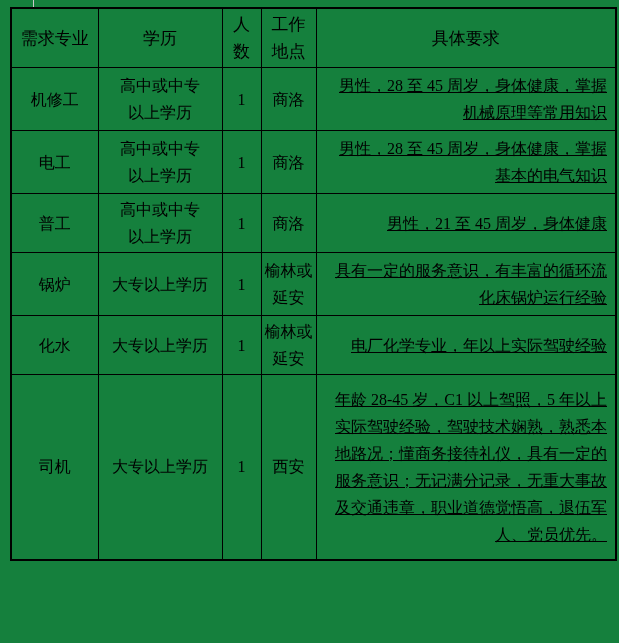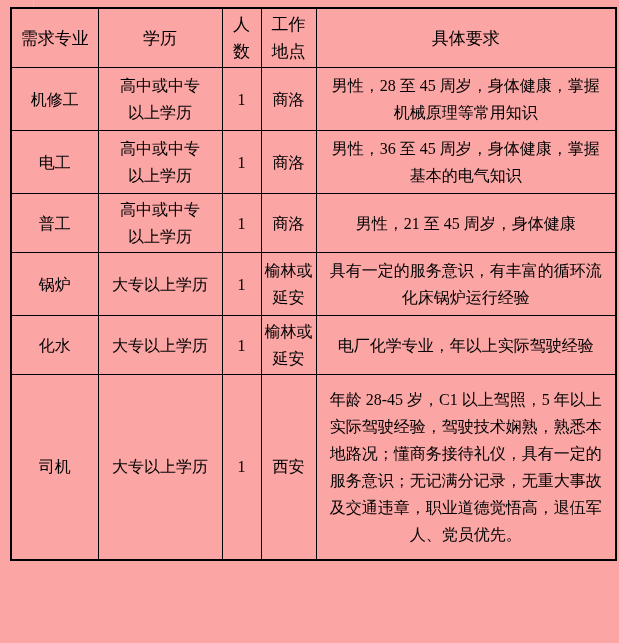--- a/index.html
+++ b/index.html
@@ -8,21 +8,21 @@
     background: #ffffff;
     width: 619px;
     height: 643px;
     font-family: "Liberation Serif", "DejaVu Serif", serif;
     color: #000000;
   }
   .page {
     position: relative;
     width: 619px;
     height: 643px;
-    background: #fca5a5;
+    background: #15803d;
     overflow: hidden;
   }
   
   .artifact-line {
     position: absolute;
     left: 33px;
     top: 0;
     width: 1px;
     height: 8px;
     background: #c9c9c9;
@@ -49,23 +49,24 @@
   }
   table.recruit th {
     font-size: 17px;
   }
   
   .wrap {
     white-space: pre-line;
   }
   
   table.recruit td.req {
-    text-align: center;
+    text-align: right;
     padding: 4px 8px 4px 8px;
     line-height: 27px;
+    text-decoration: underline;
   }
 </style>
 </head>
 <body>
 
 <div class="page">
   <div class="artifact-line"></div>
 
   <table class="recruit">
     <colgroup>
@@ -94,21 +95,21 @@
         <td>1</td>
         <td class="wrap">商洛</td>
         <td class="req">男性，28 至 45 周岁，身体健康，掌握机械原理等常用知识</td>
       </tr>
       <tr style="height:53px">
         <td class="wrap">电工</td>
         <td class="wrap">高中或中专
 以上学历</td>
         <td>1</td>
         <td class="wrap">商洛</td>
-        <td class="req">男性，36 至 45 周岁，身体健康，掌握基本的电气知识</td>
+        <td class="req">男性，28 至 45 周岁，身体健康，掌握基本的电气知识</td>
       </tr>
       <tr style="height:54px">
         <td class="wrap">普工</td>
         <td class="wrap">高中或中专
 以上学历</td>
         <td>1</td>
         <td class="wrap">商洛</td>
         <td class="req">男性，21 至 45 周岁，身体健康</td>
       </tr>
       <tr style="height:56px">

